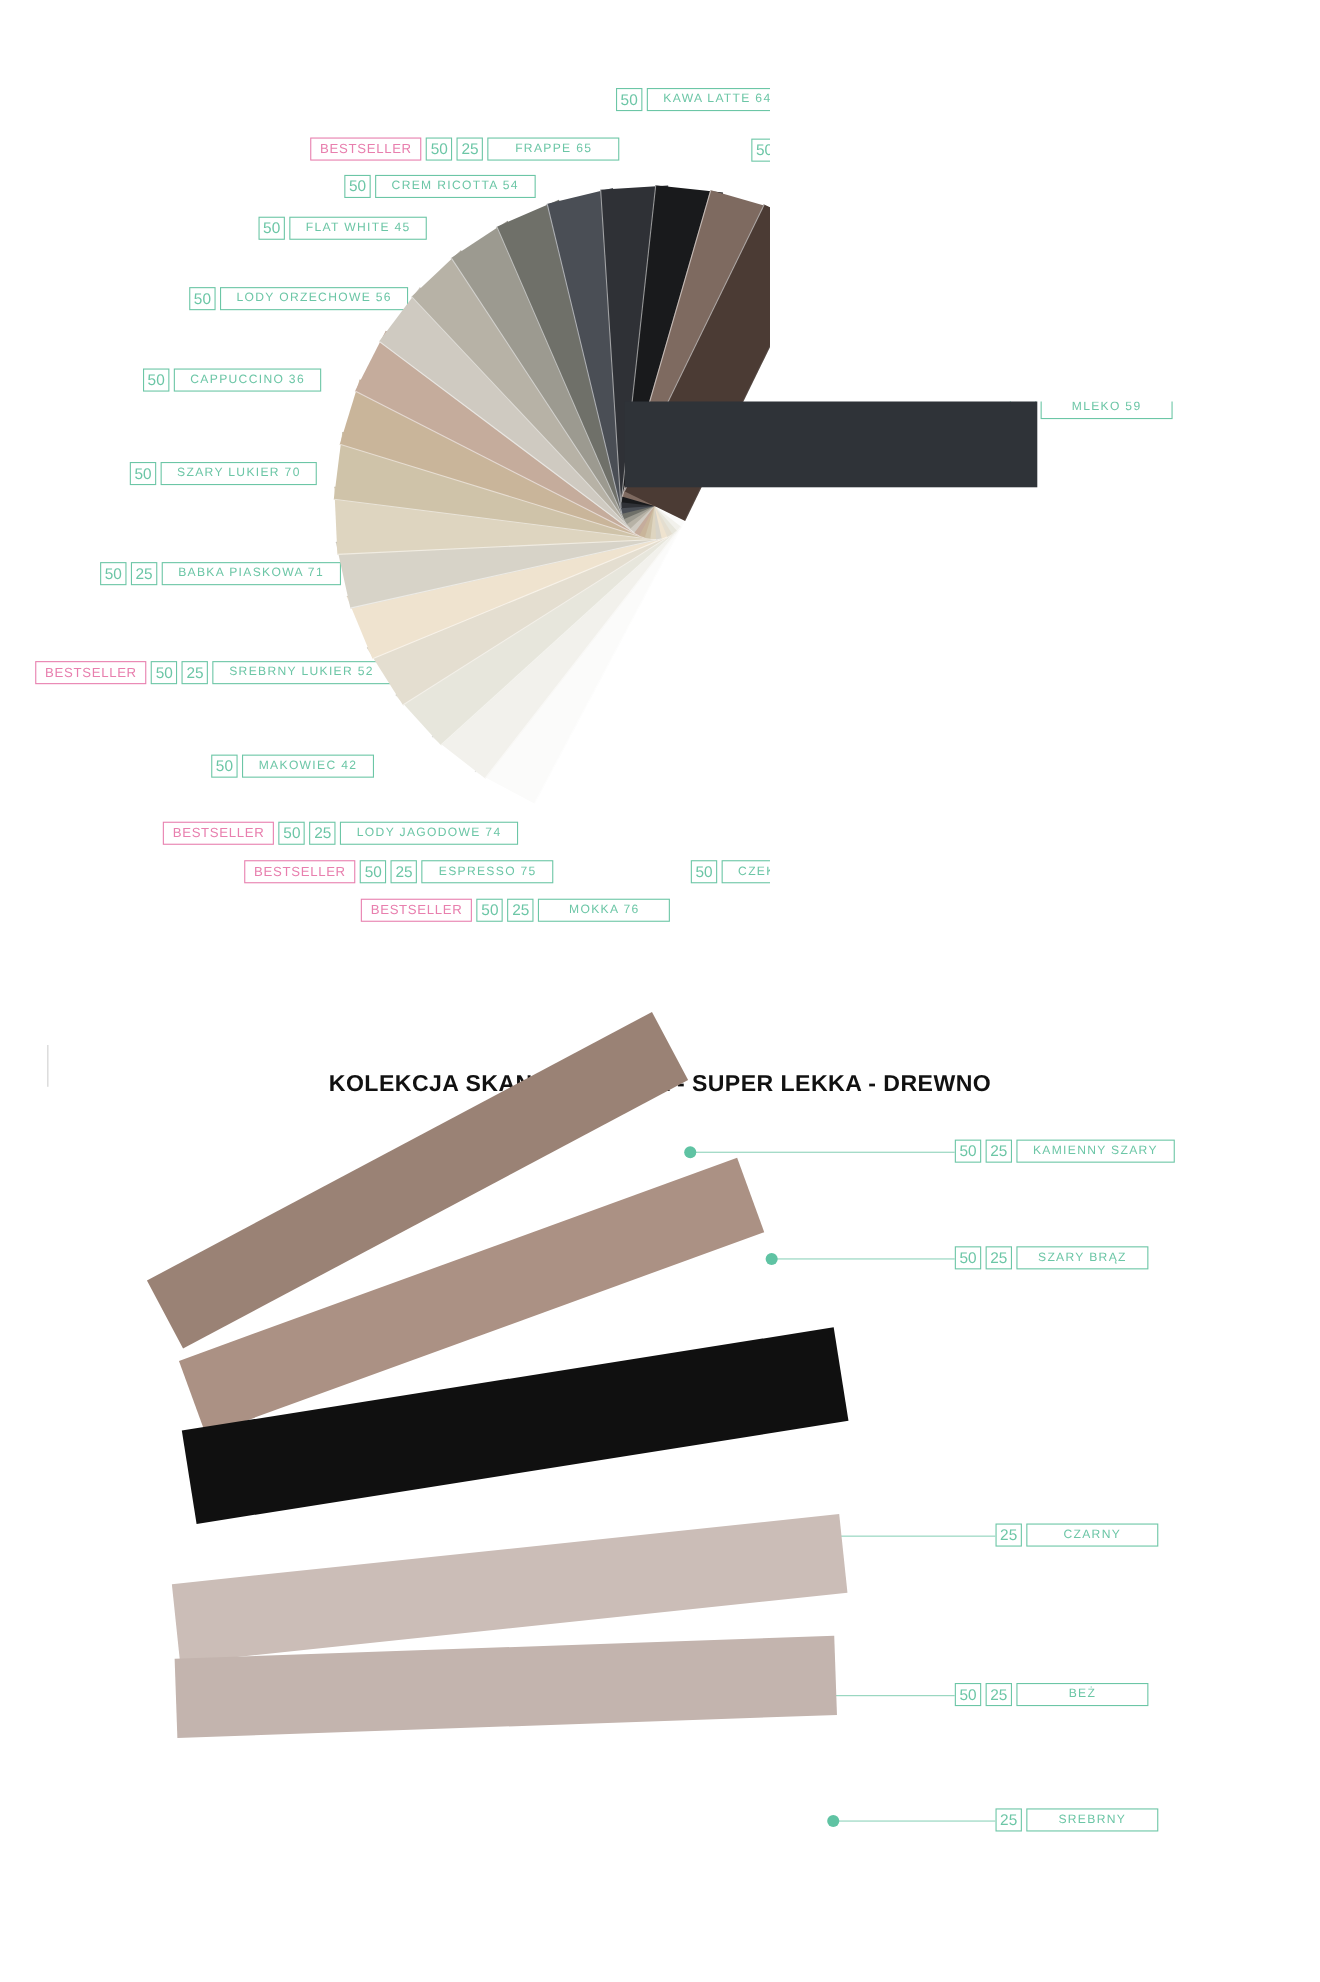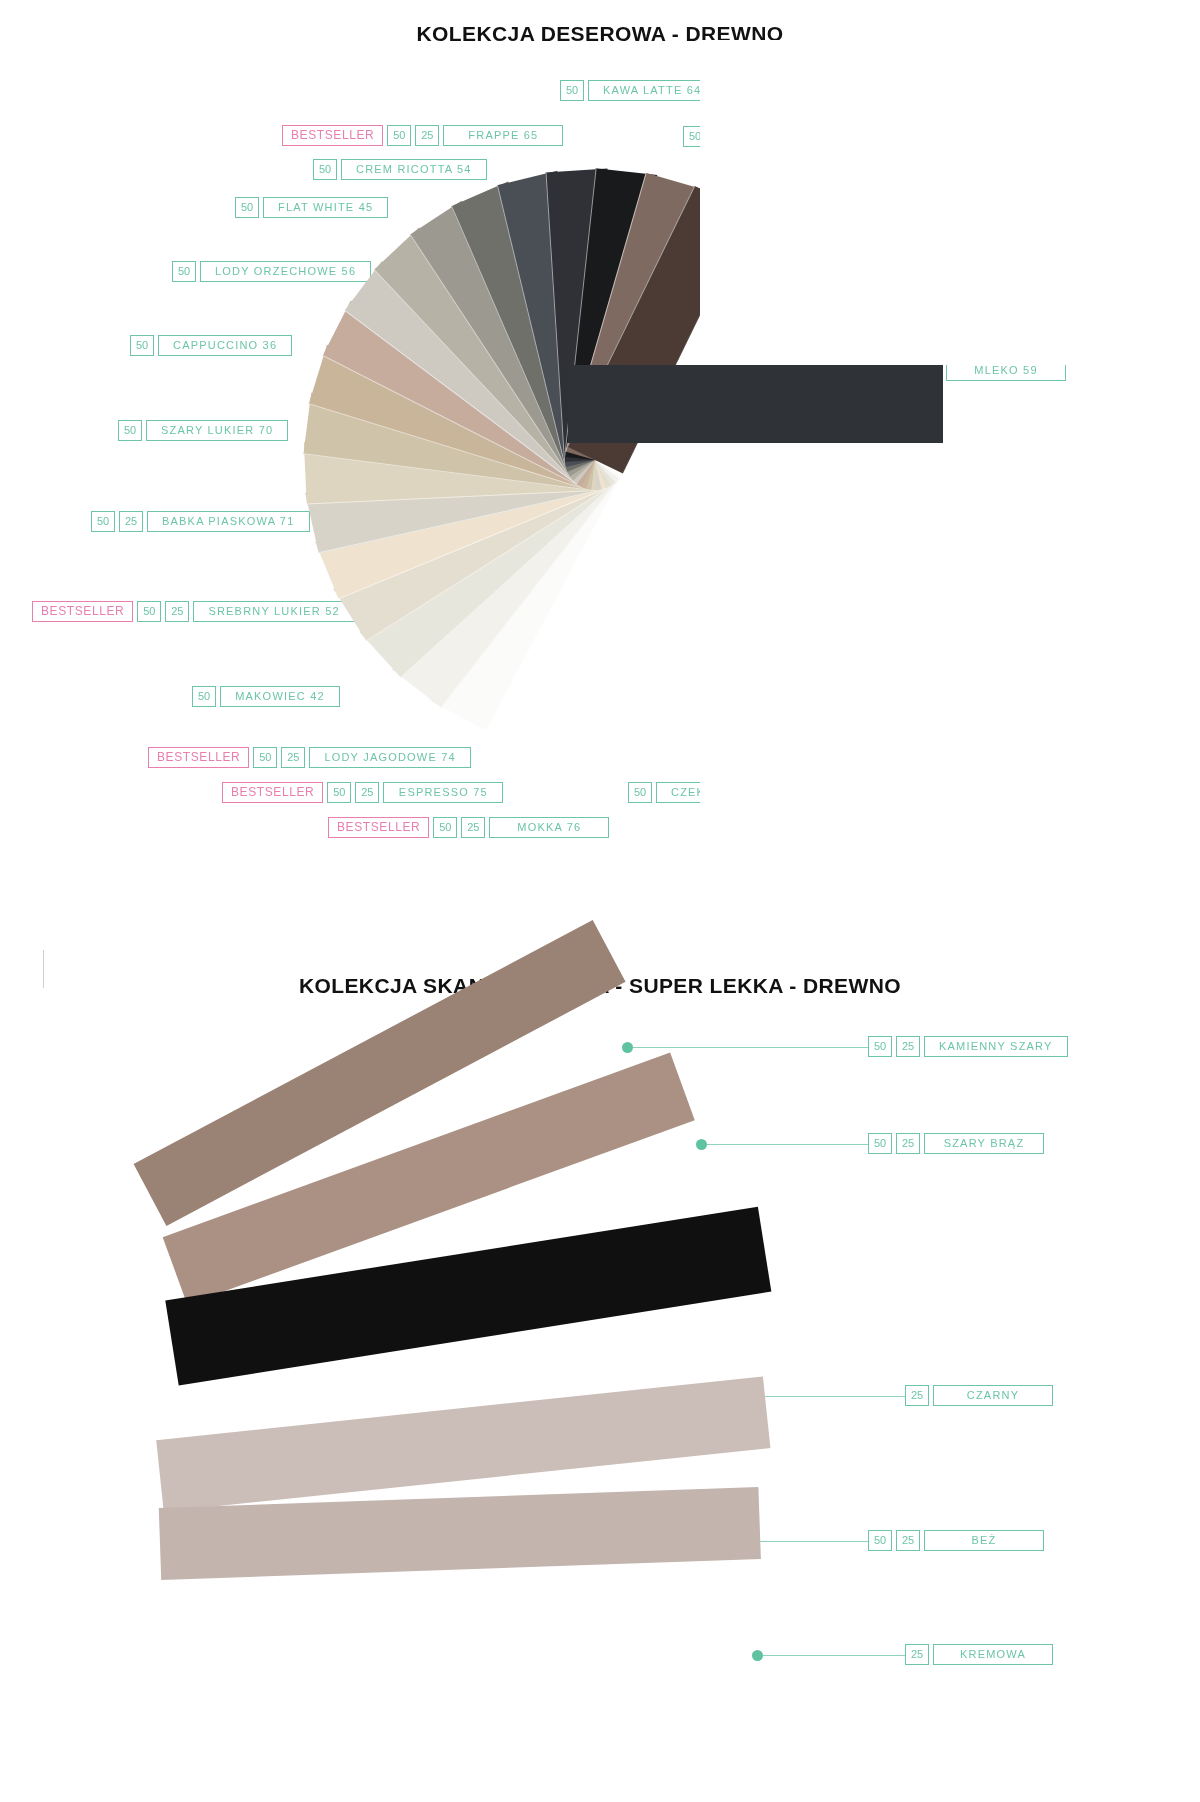--- a/index.html
+++ b/index.html
@@ -55,21 +55,21 @@
     color:#6cc6a6;
     background:rgba(255,255,255,.88);
     font-size:11px;
     line-height:19px;
     height:21px;
     display:flex;
     align-items:center;
     justify-content:center;
     letter-spacing:1.2px;
   }
-  .chip.num { width:24px; letter-spacing:0; font-size:11px; }
+  .chip.num { width:24px; letter-spacing:0; font-size:14px; }
   .chip.name { padding:0 14px; min-width:120px; }
   .chip.best {
     border-color:#e87fae;
     color:#e87fae;
     padding:0 8px;
     letter-spacing:.6px;
     font-size:12px;
   }
 
   
@@ -103,21 +103,20 @@
     left:43px; top:950px;
     width:1px; height:38px;
     background:#cfcfcf;
   }
 </style>
 </head>
 <body>
 
 <div class="page">
 
-  <h1 class="title" id="title-1">KOLEKCJA DESEROWA - DREWNO</h1>
 
   <div class="section" id="section-dessert">
     <div class="stage" id="fan-dessert">
         <div class="blade" style="width: 62px; height: 290px; left: 564px; top: 130px; background: rgb(251, 251, 250); transform: rotate(-152deg); z-index: 10;"></div>
         <div class="blade" style="width: 62px; height: 290px; left: 564px; top: 130px; background: rgb(242, 241, 236); transform: rotate(-142.111deg); z-index: 11;"></div>
         <div class="blade" style="width: 62px; height: 290px; left: 564px; top: 130px; background: rgb(231, 230, 220); transform: rotate(-132.222deg); z-index: 12;"></div>
         <div class="blade" style="width: 62px; height: 290px; left: 564px; top: 130px; background: rgb(228, 222, 208); transform: rotate(-122.333deg); z-index: 13;"></div>
         <div class="blade" style="width: 62px; height: 290px; left: 564px; top: 130px; background: rgb(239, 227, 207); transform: rotate(-112.444deg); z-index: 14;"></div>
         <div class="blade" style="width: 62px; height: 290px; left: 564px; top: 130px; background: rgb(215, 211, 200); transform: rotate(-102.556deg); z-index: 15;"></div>
         <div class="blade" style="width: 62px; height: 290px; left: 564px; top: 130px; background: rgb(222, 213, 192); transform: rotate(-92.6667deg); z-index: 16;"></div>
@@ -276,18 +275,18 @@
         <div class="dot" style="left: 729px; top: 536px;"></div>
         <div class="label-row" style="left: 868px; top: 530px;">
           <span class="chip num">50</span>
           <span class="chip num">25</span>
           <span class="chip name">BEŻ</span>
         </div>
         <div class="leader" style="left: 760px; top: 655px; width: 145px;"></div>
         <div class="dot" style="left: 752px; top: 650px;"></div>
         <div class="label-row" style="left: 905px; top: 644px;">
           <span class="chip num">25</span>
-          <span class="chip name">KREMOWA</span>
+          <span class="chip name">SREBRNY</span>
         </div>
       </div>
   </div>
 
 </div>
 
 </body></html>

